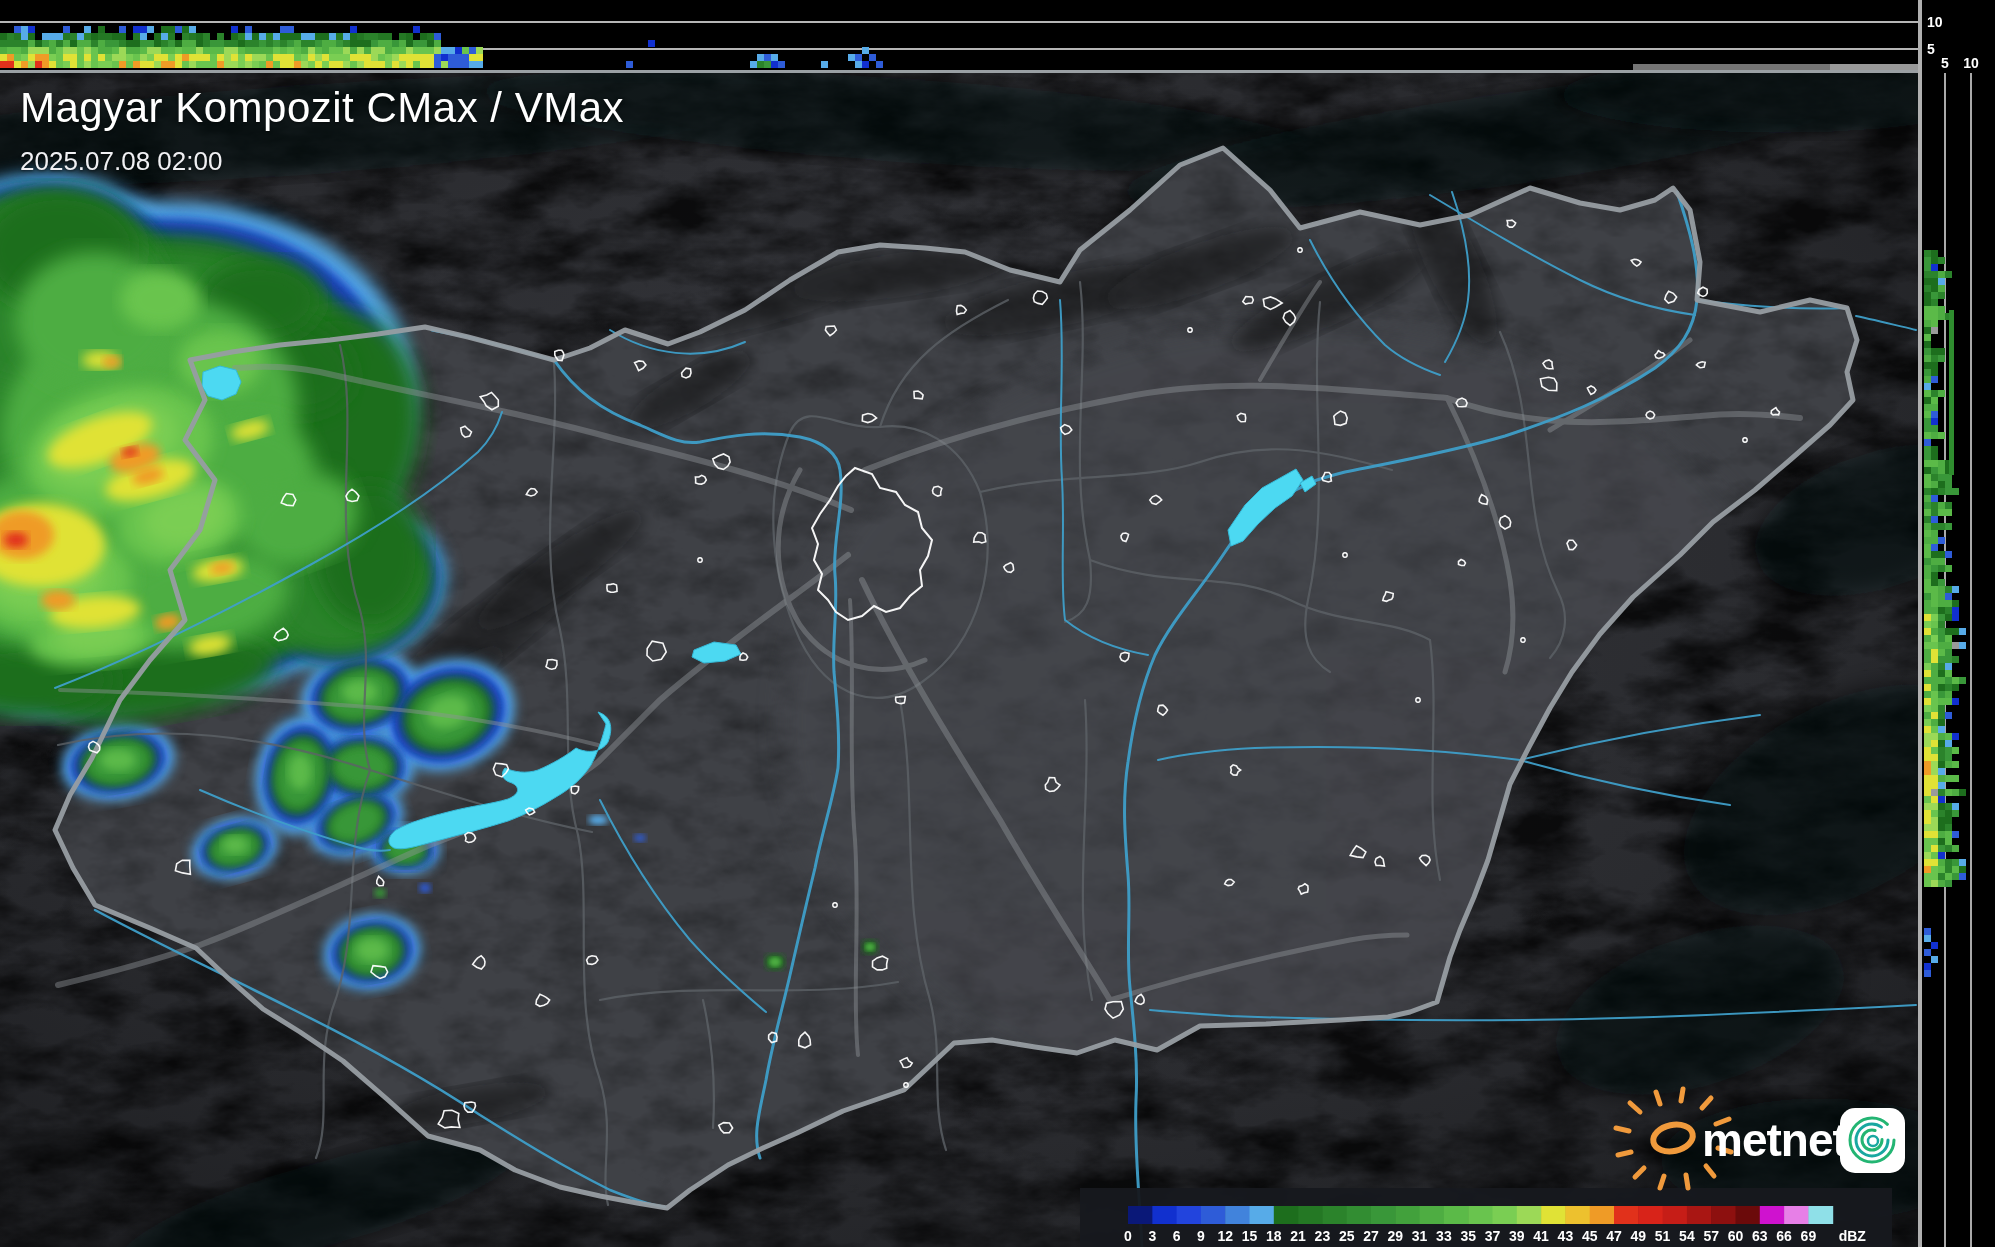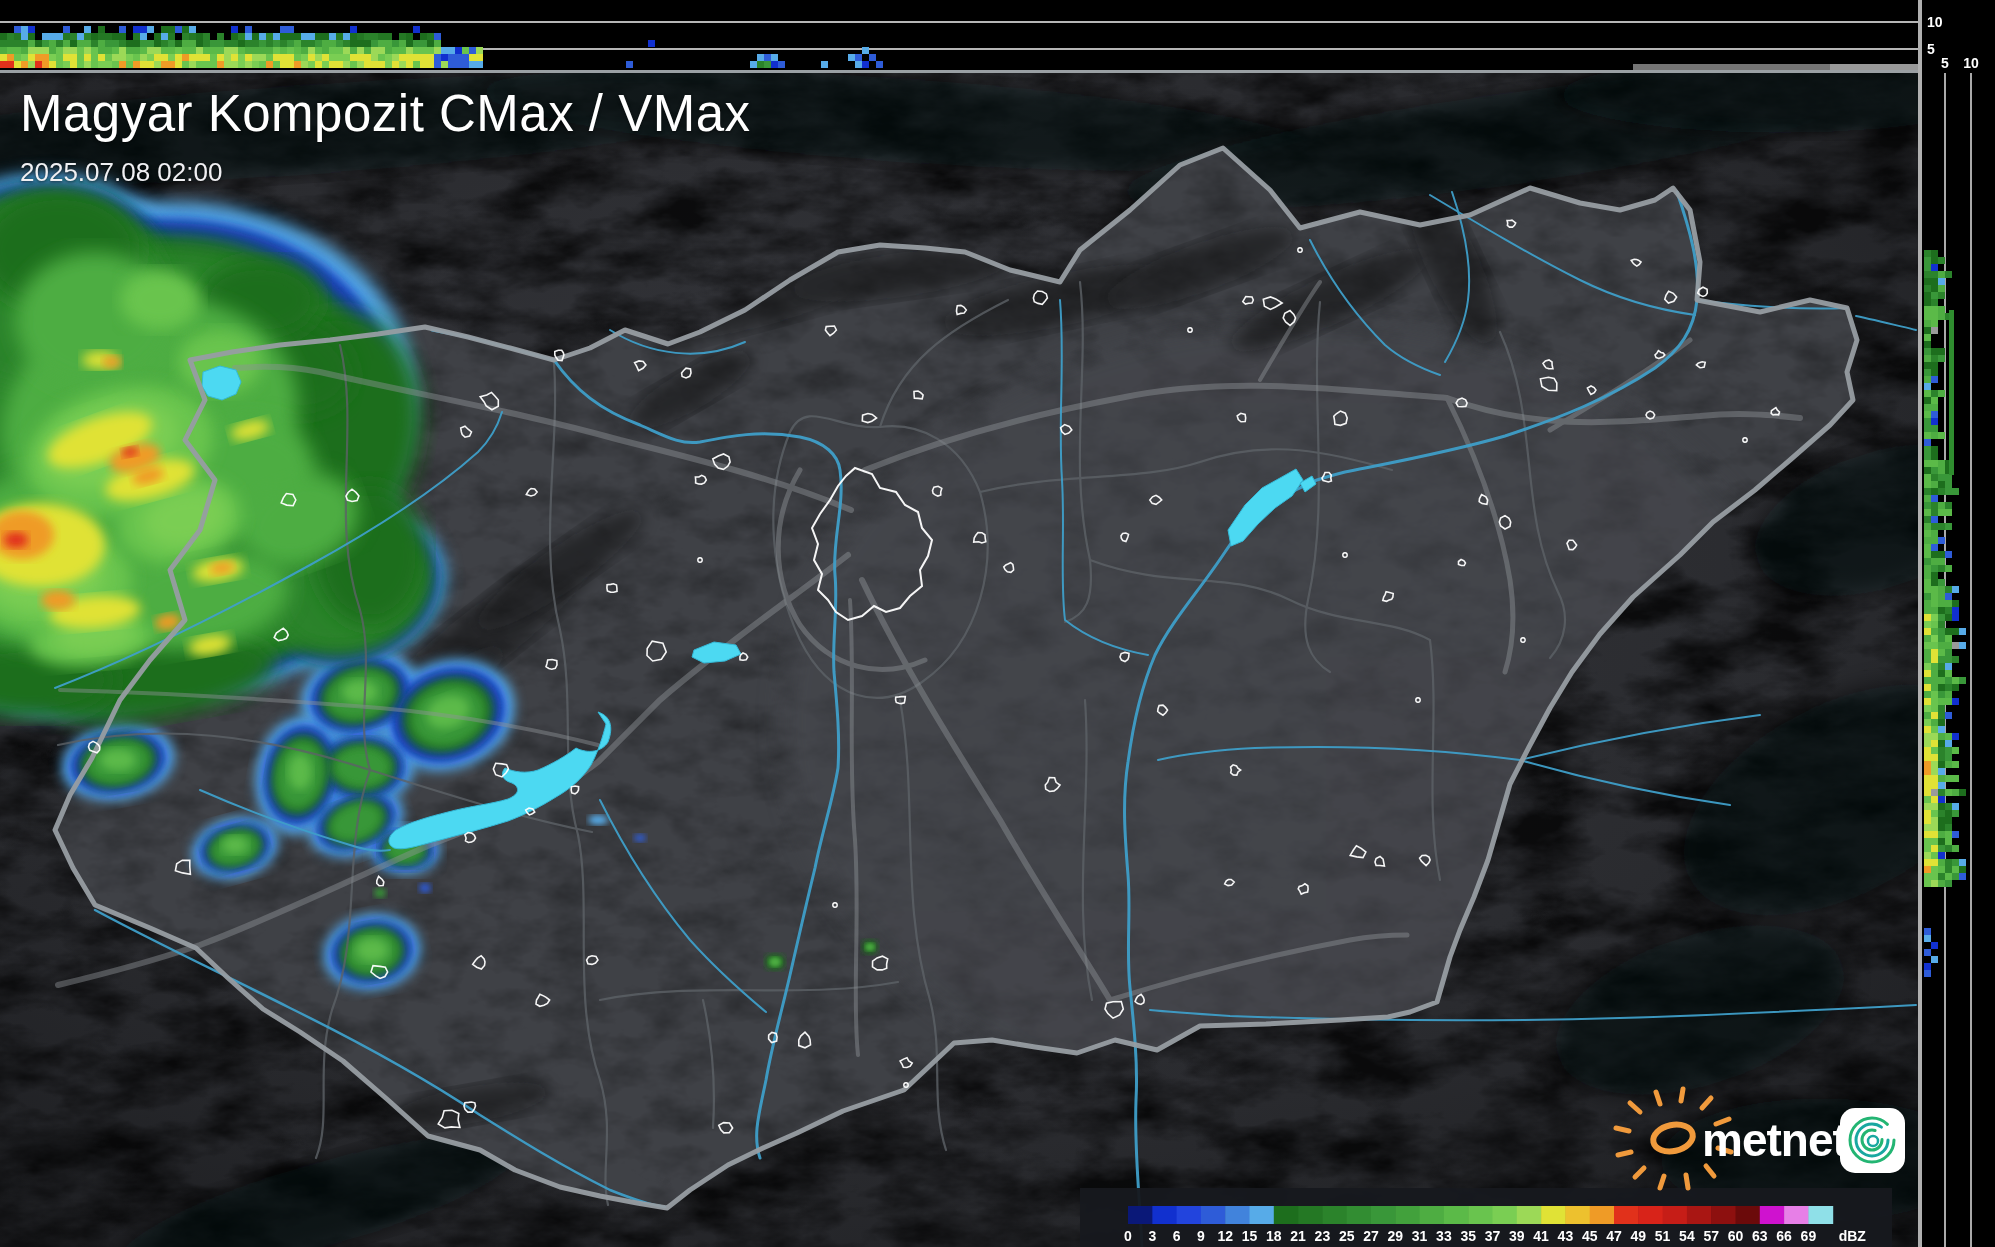--- a/index.html
+++ b/index.html
@@ -1,20 +1,20 @@
 <!DOCTYPE html>
 <html><head>
 <meta charset="utf-8">
 <style>
   html,body{margin:0;padding:0;background:#000;}
   #stage{position:relative;width:1995px;height:1247px;overflow:hidden;
          font-family:"Liberation Sans",sans-serif;background:#c2410c;}
   #mapsvg{position:absolute;left:0;top:0;}
   #title-block{position:absolute;left:20px;top:84px;color:#fff;z-index:5;pointer-events:none;}
-  #page-title{font-size:51px;font-weight:400;letter-spacing:.5px;
+  #page-title{font-size:42px;font-weight:400;letter-spacing:.5px;
               text-shadow:0 1px 3px rgba(0,0,0,.55);text-align:right;}
   #page-timestamp{font-size:26px;font-weight:400;margin-top:14px;color:#f0f0f3;
               text-shadow:0 1px 3px rgba(0,0,0,.55);}
   svg text{font-family:"Liberation Sans",sans-serif;}
 </style>
 </head>
 <body>
 
 <div id="stage">
 

